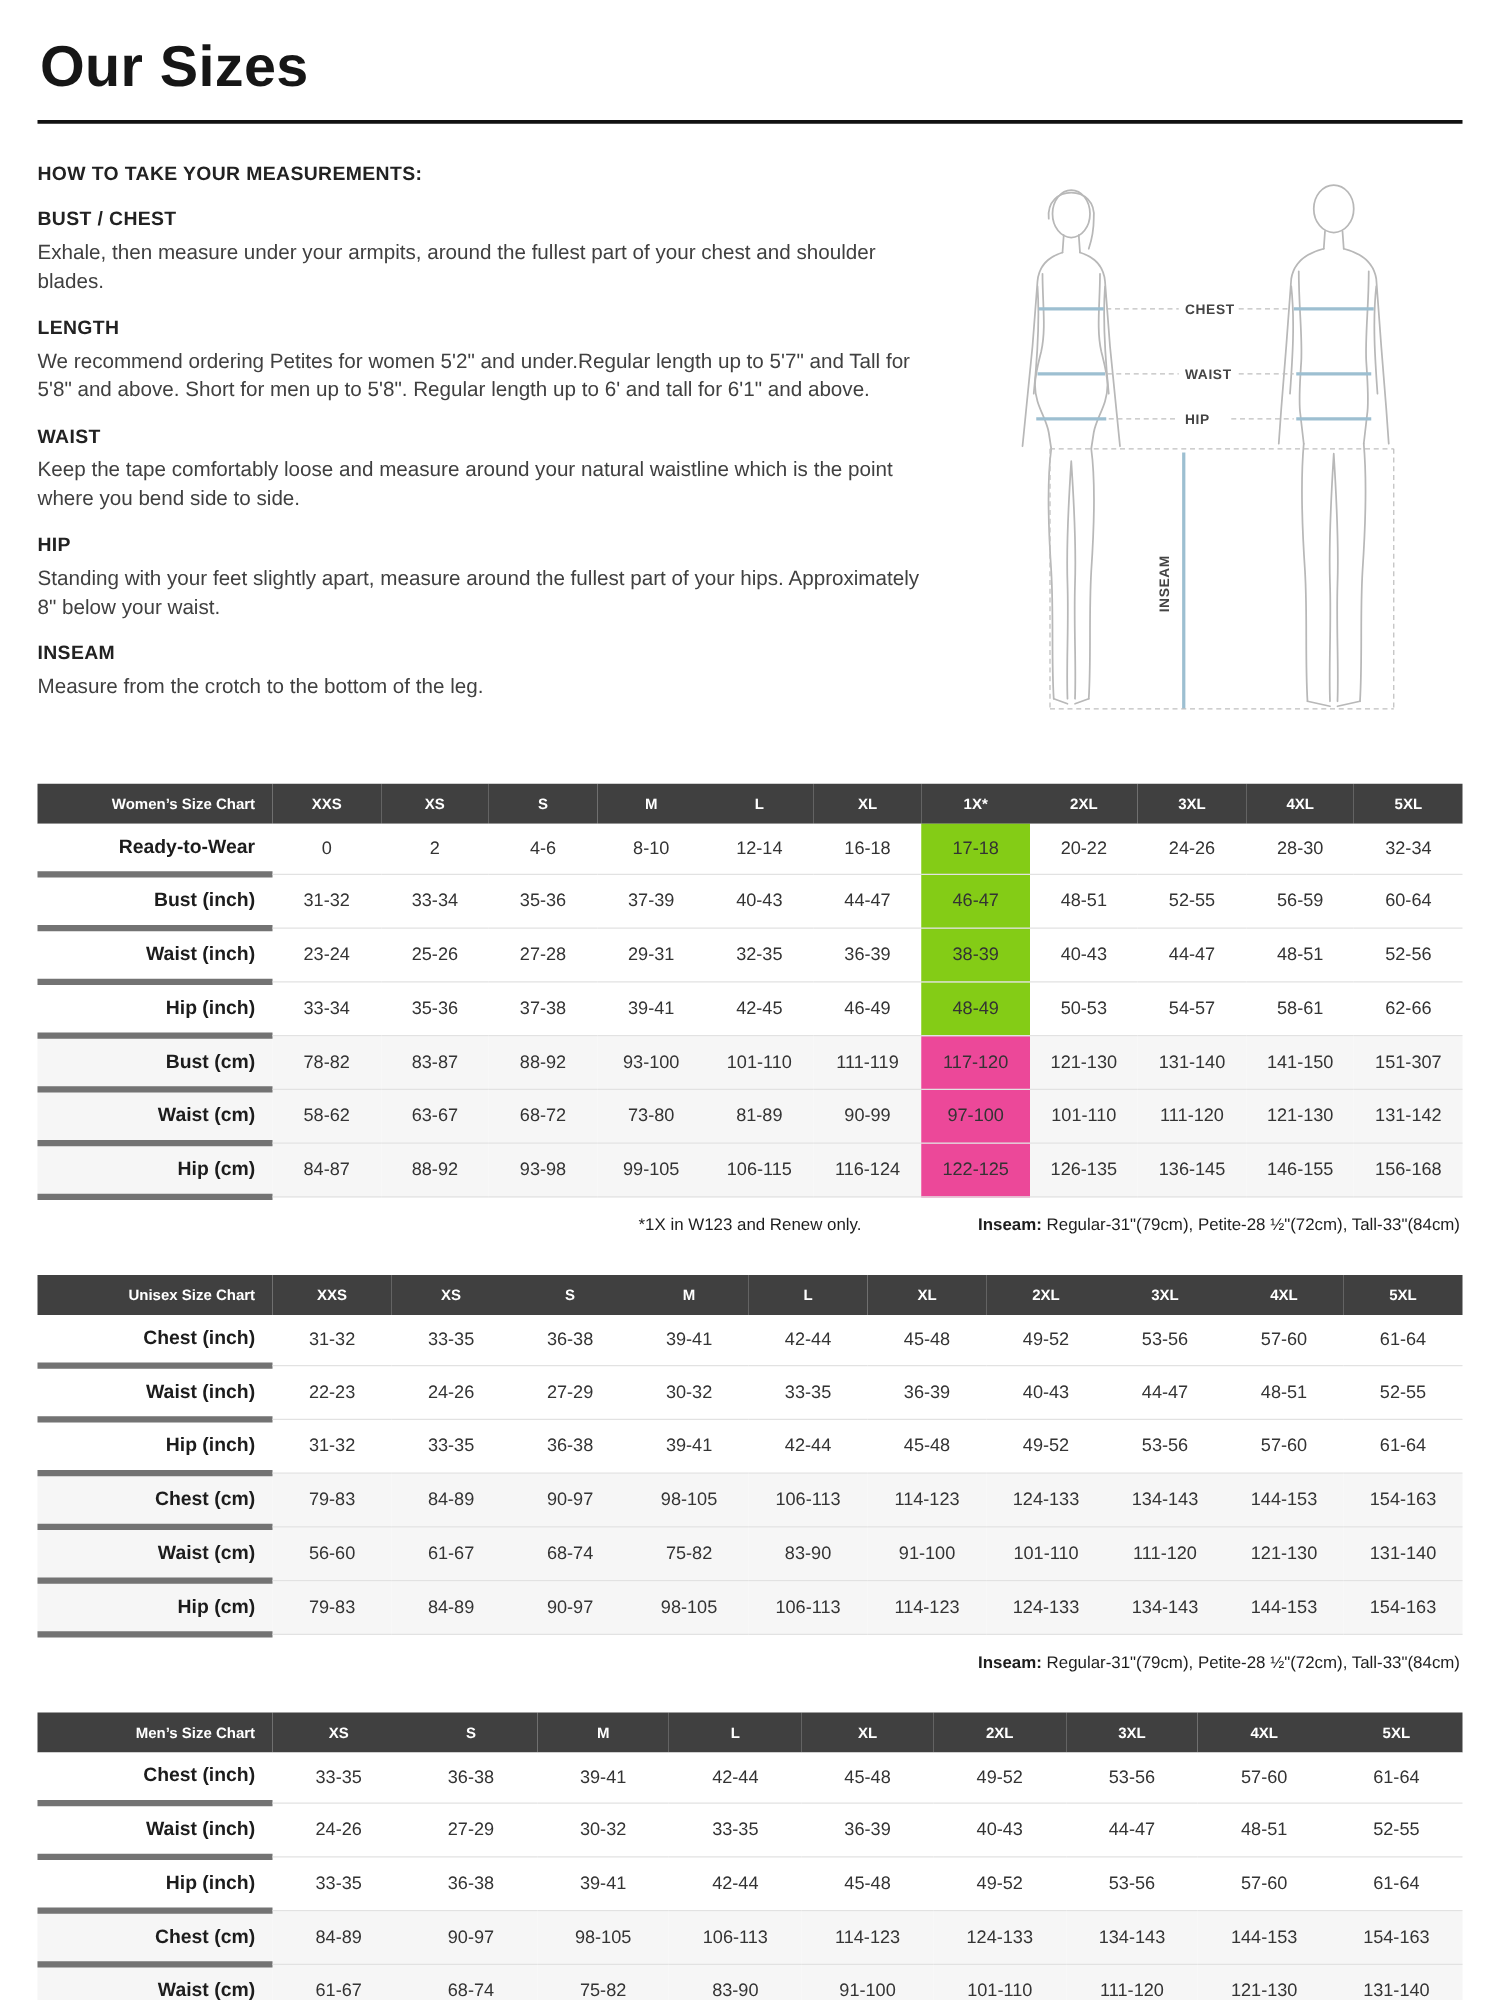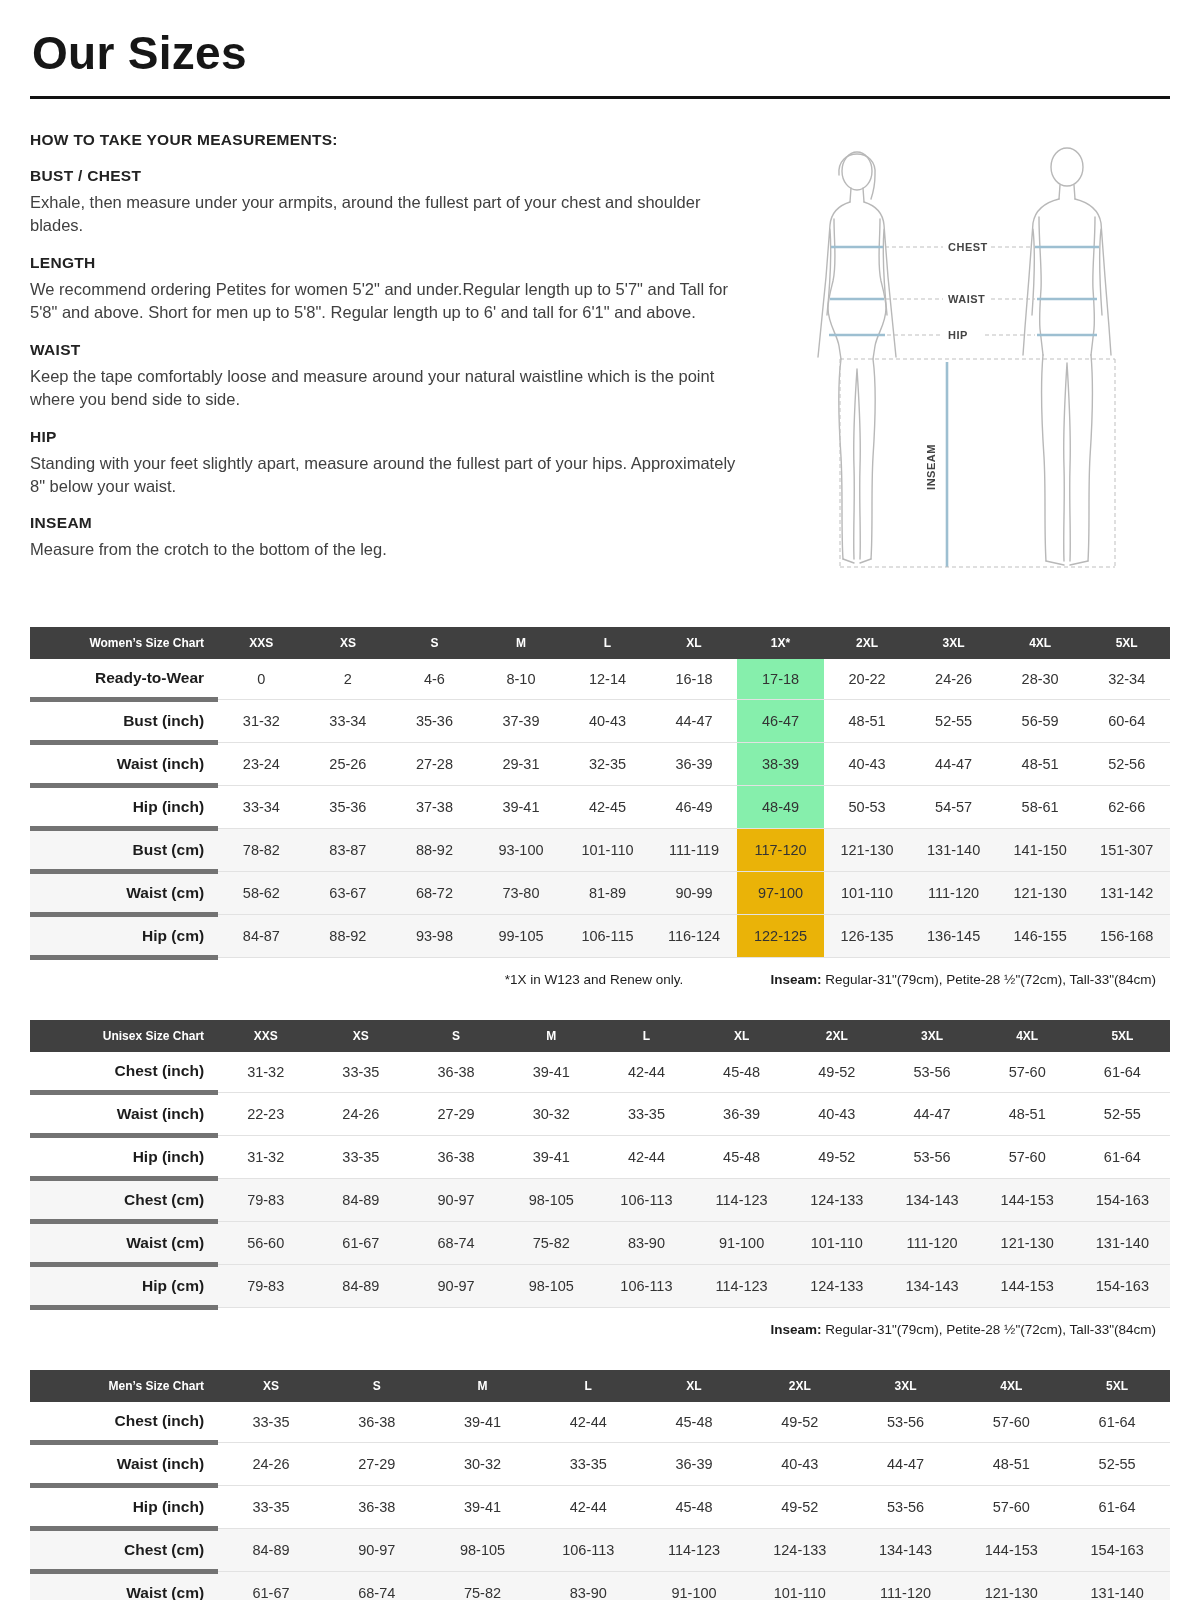--- a/index.html
+++ b/index.html
@@ -34,24 +34,24 @@
   table.size-table thead th.headlabel { text-align:right; padding-right:14px; }
   table.size-table tbody th.rowlabel {
     text-align:right; padding:10px 14px 10px 3px; font-size:15.5px;
     color:#1c1c1c; font-weight:bold; border-bottom:5px solid #737373; background:#fff;
   }
   table.size-table tbody td {
     text-align:center; font-size:14.5px; color:#333;
     padding:10px 2px; border-bottom:1px solid #e2e2e2; background:#fff;
   }
   table.size-table tbody tr.tint td, table.size-table tbody tr.tint th.rowlabel { background:#f6f6f6; }
-  table.size-table tbody td.hl { background:#86efac; }
-  table.size-table tbody tr.tint td.hl { background:#eab308; }
-
-  .footnotes { position:relative; margin:12px 14px 4px 2px; min-height:18px; text-align:right; font-size:13.5px; color:#1d1d1d; }
+  table.size-table tbody td.hl { background:#84cc16; }
+  table.size-table tbody tr.tint td.hl { background:#ec4899; }
+
+  .footnotes { position:relative; margin:12px 2px 4px 2px; min-height:18px; text-align:right; font-size:13.5px; color:#1d1d1d; }
   .footnote b { font-weight:bold; }
   .fn-center { position:absolute; left:0; right:0; text-align:center; }
 </style>
 </head>
 <body>
 
 <div class="page">
 
   <h1 class="page-title">Our Sizes</h1>
   <div class="title-rule"></div>

